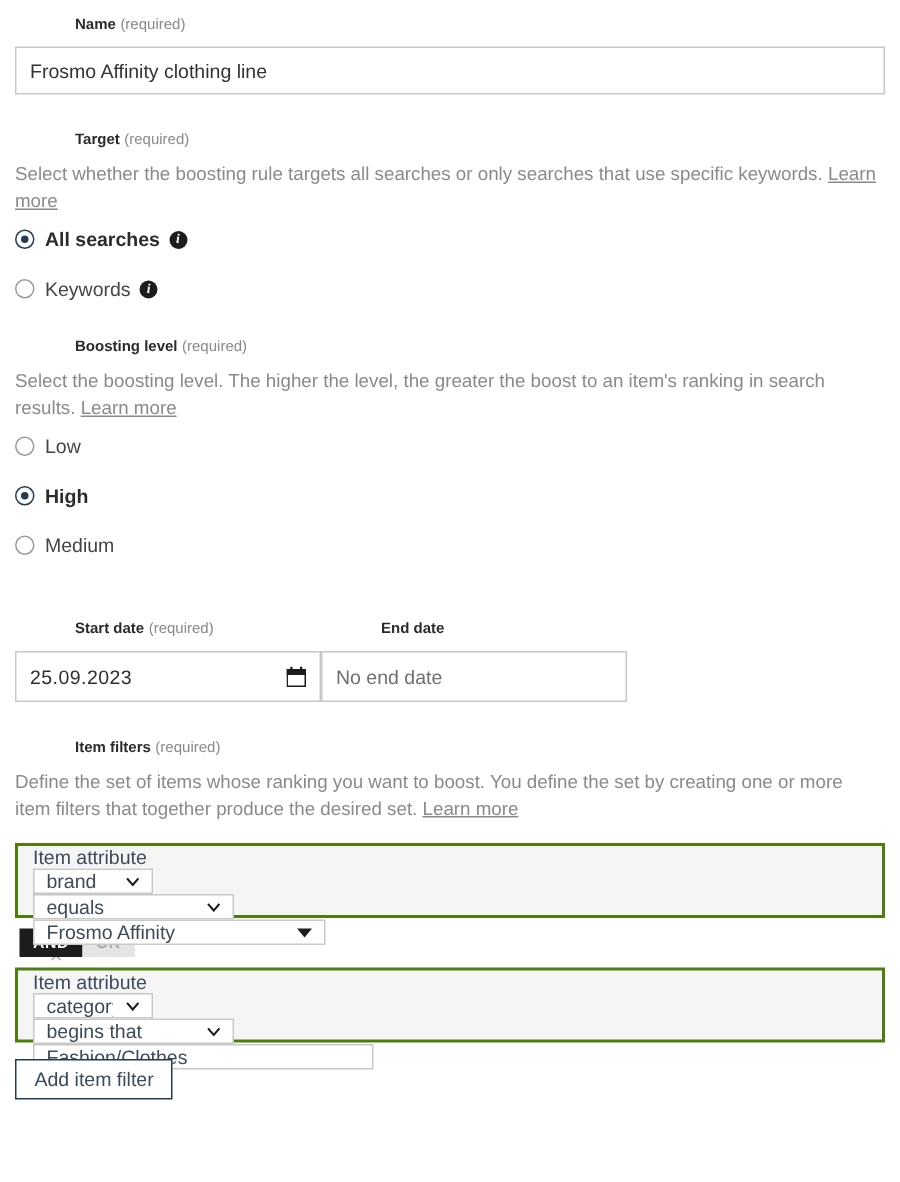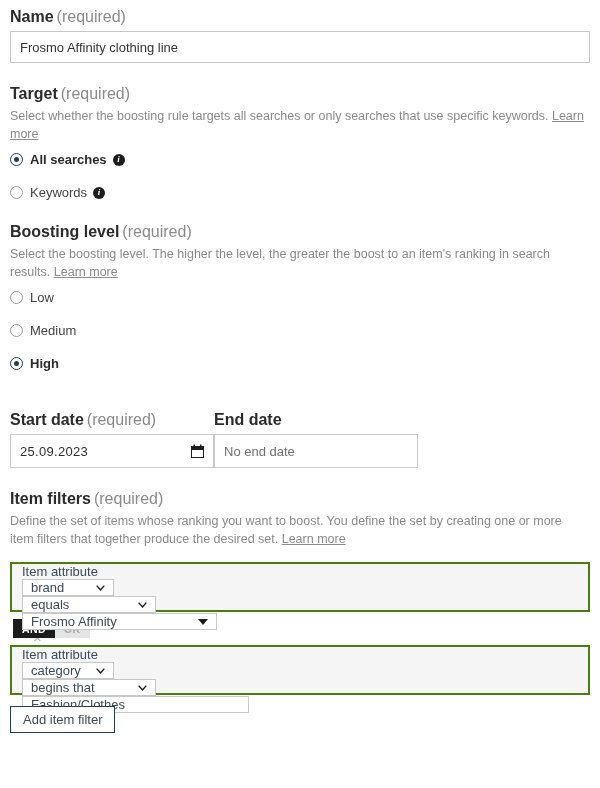--- a/index.html
+++ b/index.html
@@ -17,23 +17,24 @@
   }
   .page {
     padding: 8px 10px 0 10px;
     box-sizing: border-box;
     width: 600px;
   }
 
   
   .field-block { margin-bottom: 0; }
   .label-row {
-    font-size: 16px;
+    font-size: 10px;
     line-height: 17px;
     margin-bottom: 6px;
+    margin-left: 40px;
   }
   .label-main {
     font-weight: bold;
     color: #2b2b2b;
   }
   .label-req {
     font-weight: normal;
     color: #8a8a8a;
     margin-left: 3px;
   }
@@ -173,21 +174,21 @@
     appearance: none;
     -webkit-appearance: none;
     border-radius: 0;
     outline: none;
     position: relative;
     display: flex;
     align-items: center;
     cursor: pointer;
   }
   .sel .sel-text { flex: 1 1 auto; white-space: nowrap; overflow: hidden; }
-  .sel-attr { width: 92px; margin-right: 7px; }
+  .sel-attr { width: 80px; margin-right: 7px; }
   .sel-op   { width: 134px; margin-right: 8px; }
   .chev {
     position: absolute;
     right: 8px; top: 50%;
     margin-top: -3px;
     width: 9px; height: 6px;
     pointer-events: none;
   }
   .value-combo {
     box-sizing: border-box;
@@ -323,27 +324,27 @@
     <p class="help-text">
       <span>Select the boosting level. The higher the level, the greater the boost to an item's ranking in search results.</span>
       <a class="learn-more">Learn more</a>
     </p>
 
     <div class="radio-list">
       <div class="radio-row">
         <span class="radio-mark"></span>
         <span class="radio-label">Low</span>
       </div>
+      <div class="radio-row selected">
+        <span class="radio-mark checked"></span>
+        <span class="radio-label">High</span>
+      </div>
       <div class="radio-row">
         <span class="radio-mark"></span>
         <span class="radio-label">Medium</span>
-      </div>
-      <div class="radio-row selected">
-        <span class="radio-mark checked"></span>
-        <span class="radio-label">High</span>
       </div>
     </div>
   </div>
 
   <div class="spacer-lg"></div>
   <div class="spacer-md"></div>
 
   <div class="date-row">
     <div class="date-col-start">
       <div class="label-row">

